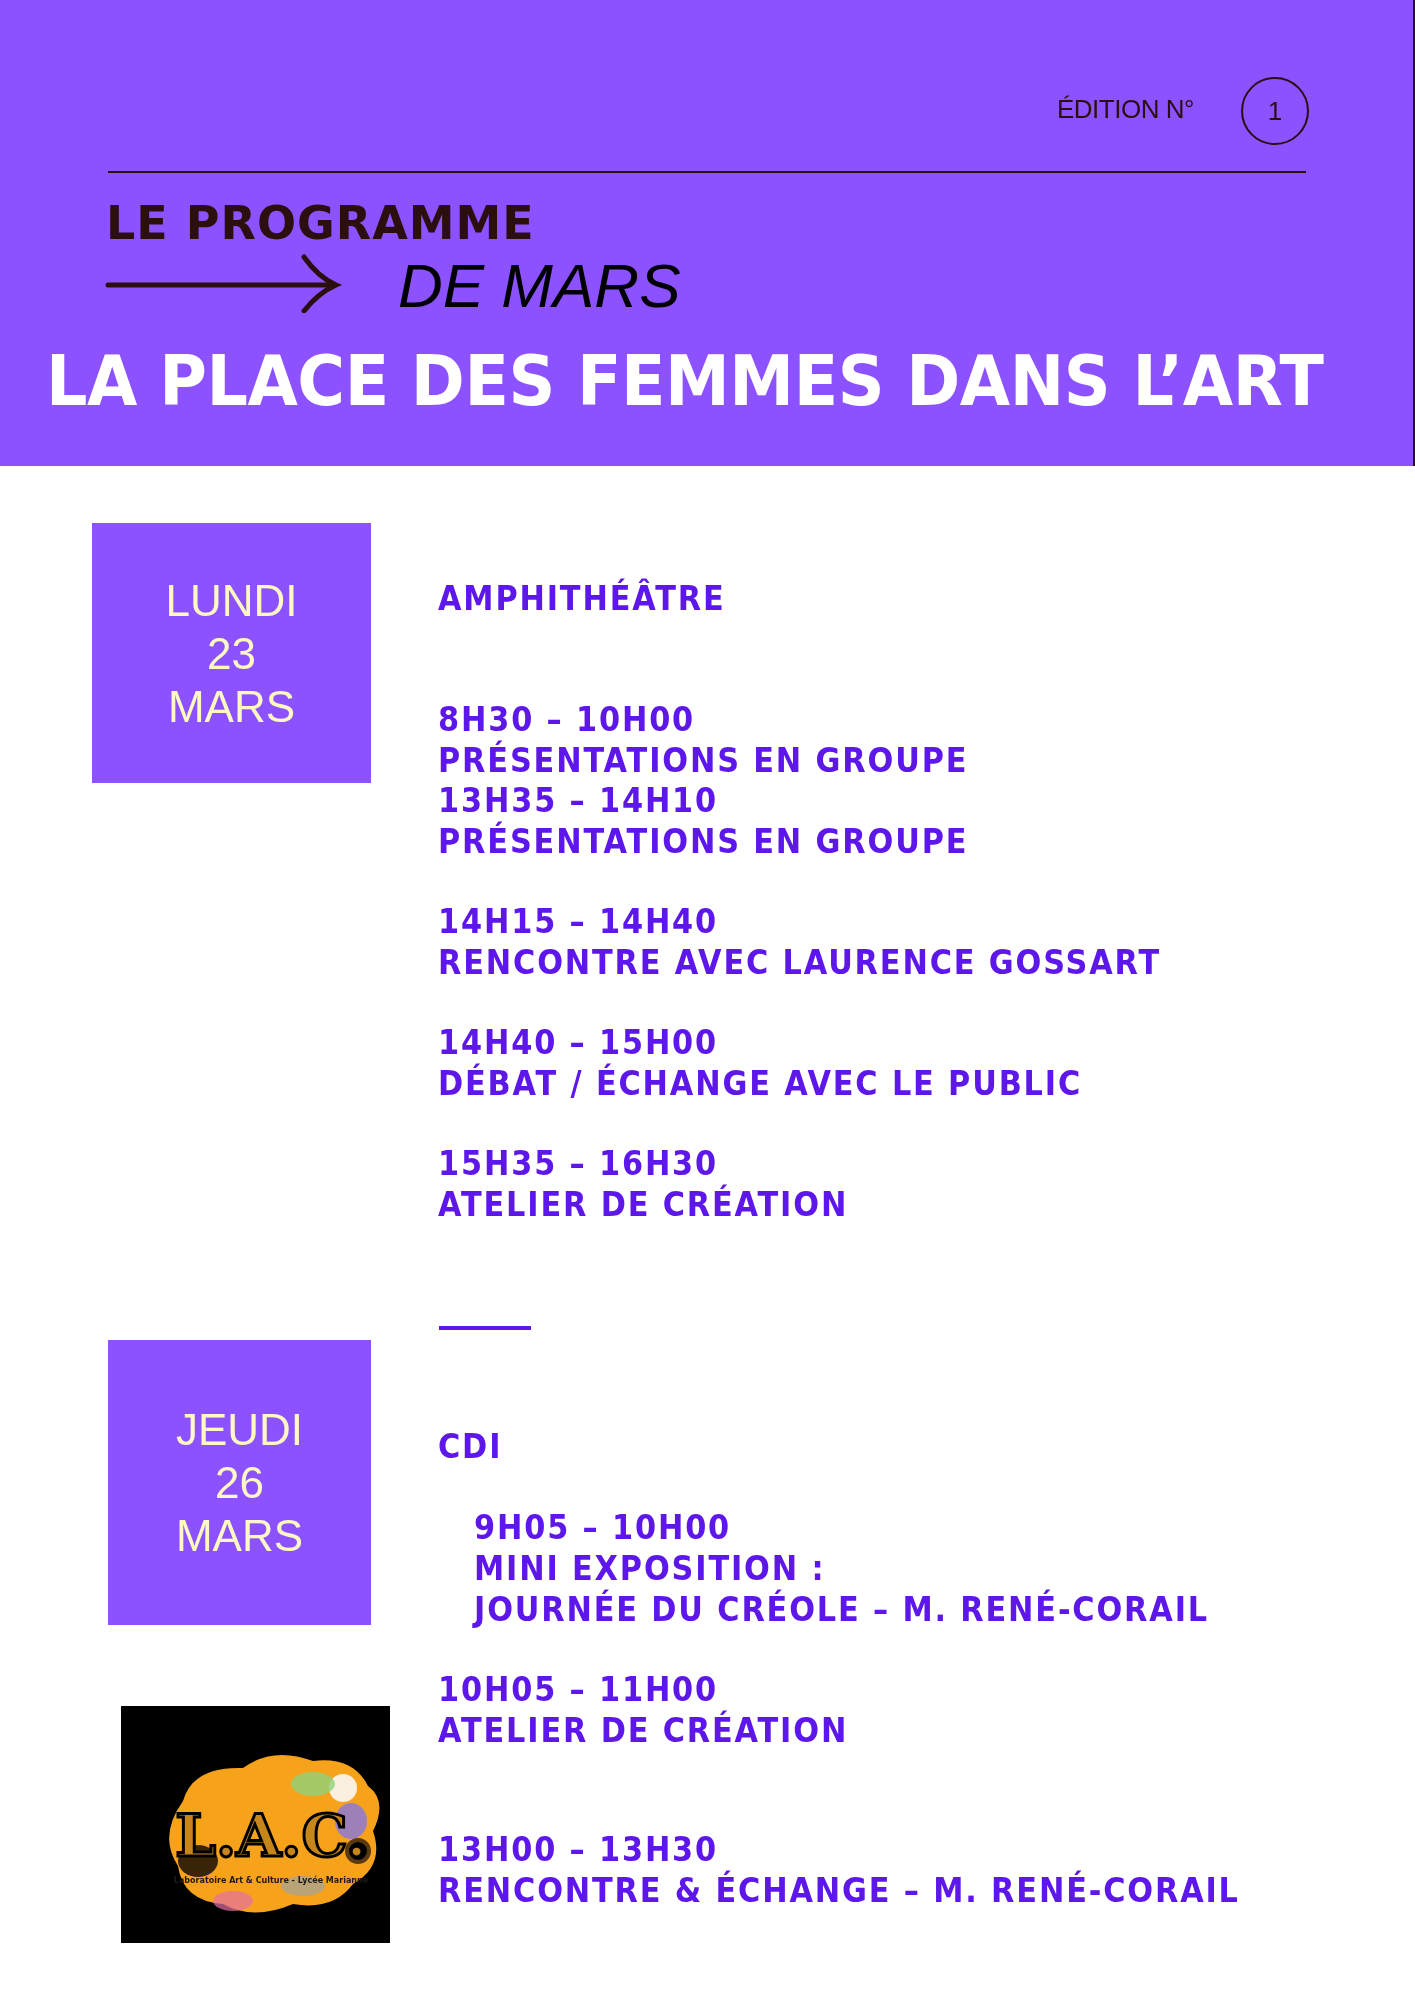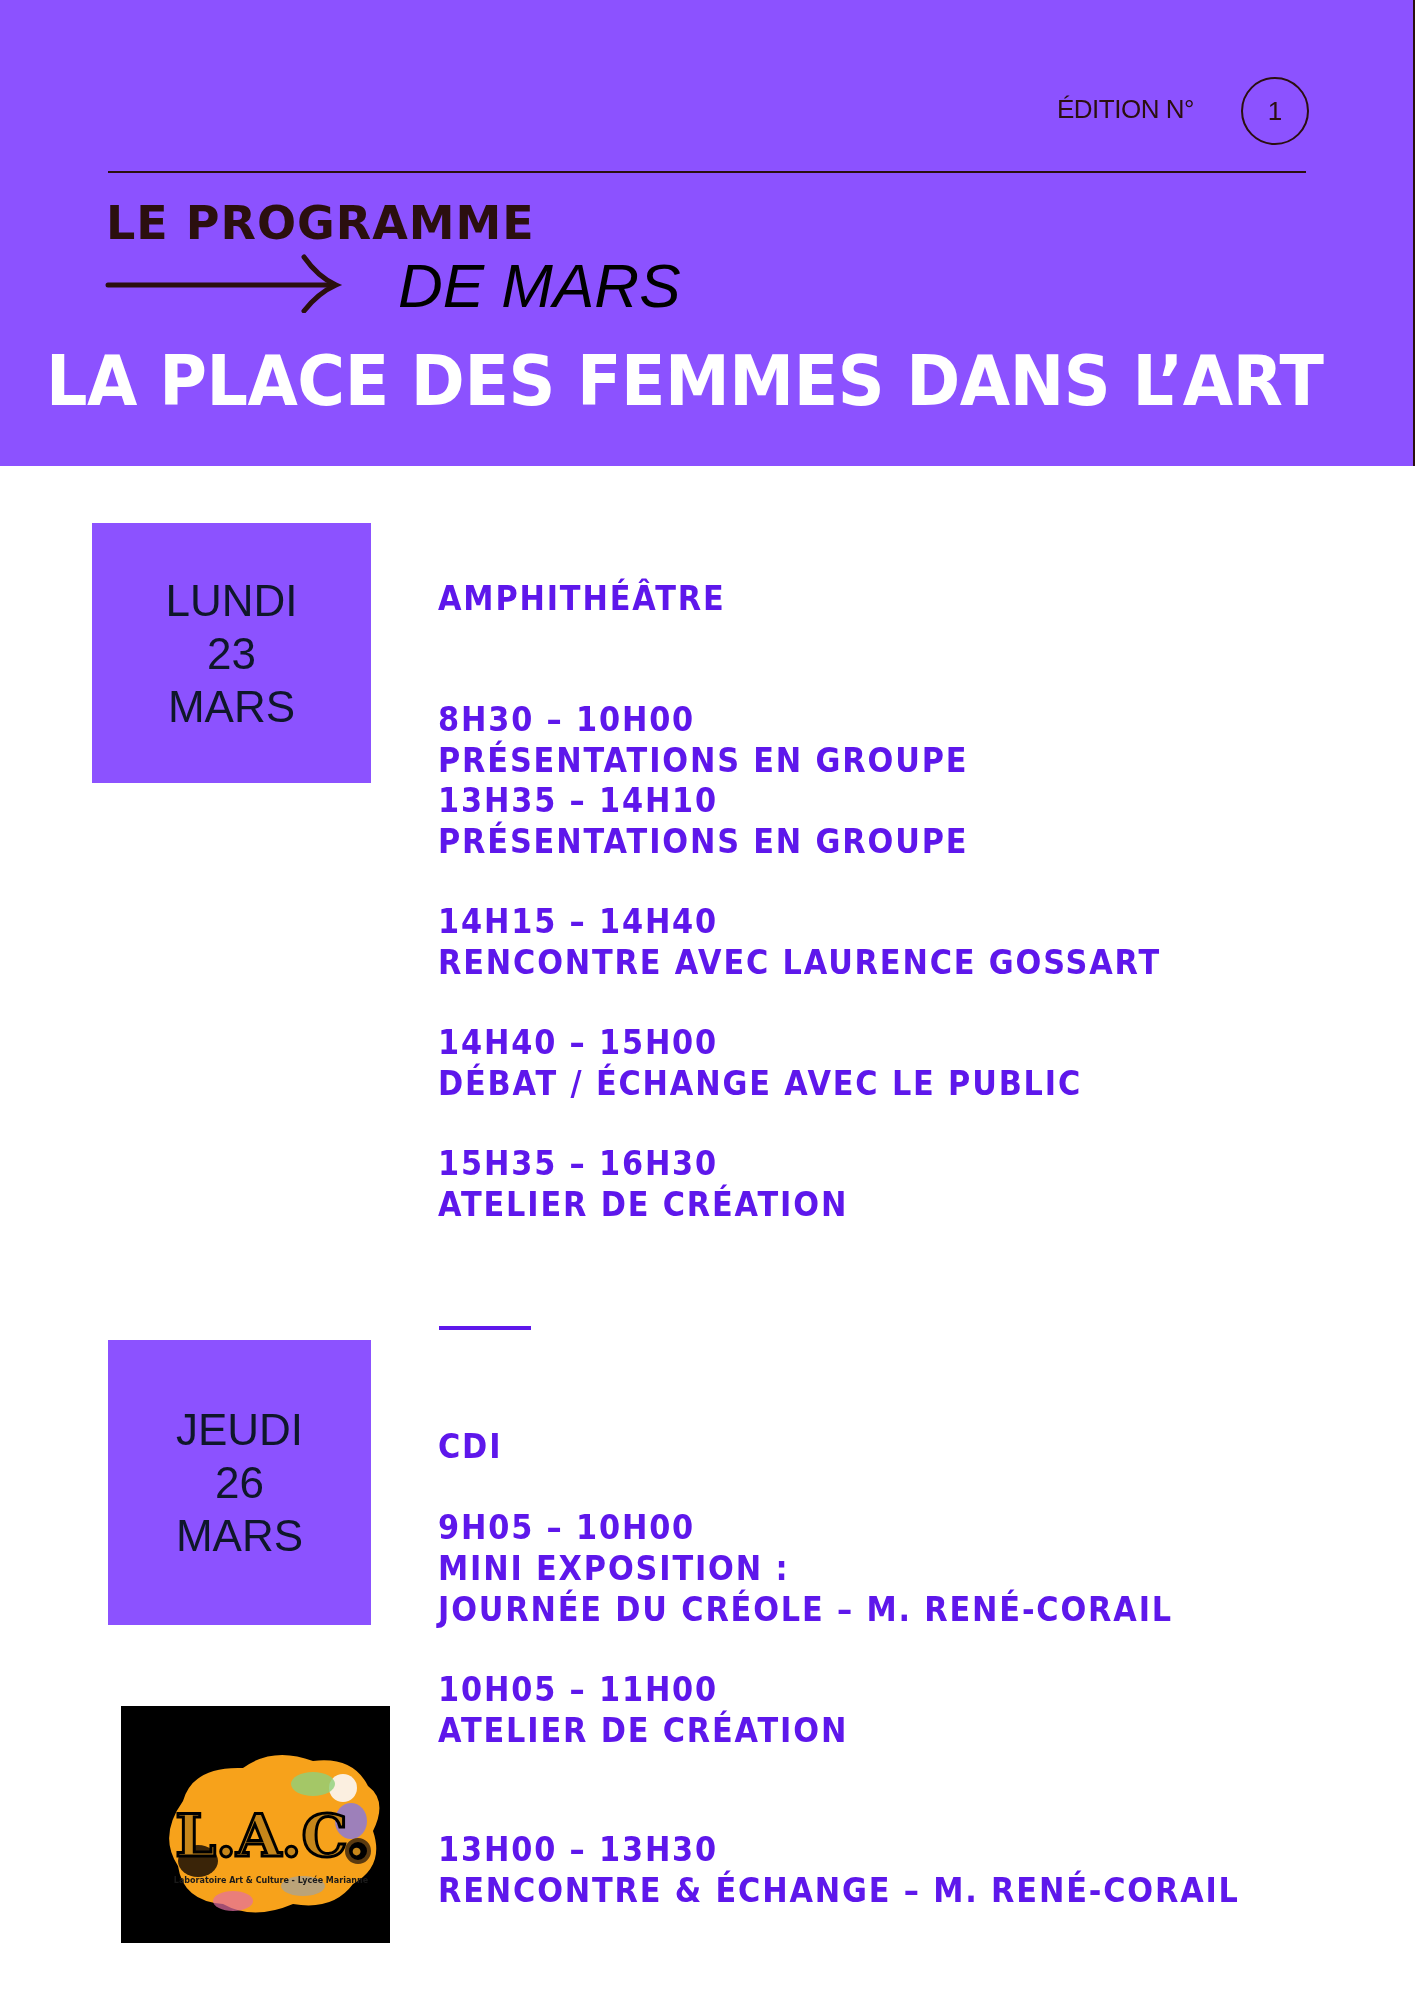--- a/index.html
+++ b/index.html
@@ -40,21 +40,21 @@
     font-size: 62px; font-style: italic; color: #000000; white-space: nowrap; letter-spacing: 0px;
   }
   .main-title {
     position: absolute; left: 46px; top: 340px;
     font-size: 70px; font-weight: bold; color: #ffffff; white-space: nowrap; letter-spacing: -0.5px;
     font-family: "DejaVu Sans", sans-serif; transform: scaleX(0.93); transform-origin: left top;
   }
   .day-box {
     position: absolute; background: #8c52ff;
     display: flex; flex-direction: column; align-items: center; justify-content: center;
-    color: #0f172a; font-size: 44px; line-height: 53px; text-align: center;
+    color: #fef9c3; font-size: 44px; line-height: 53px; text-align: center;
   }
   .day-box span { display: block; }
   .schedule {
     position: absolute; color: #5e17eb; font-weight: bold;
     font-size: 33px; letter-spacing: 2px; line-height: 41px;
     font-family: "DejaVu Sans", sans-serif;
   }
   .schedule .line { white-space: nowrap; display: block; transform: scaleX(0.92); transform-origin: left top; }
   .venue { position: absolute; }
   .event { position: absolute; }
@@ -120,21 +120,21 @@
 <div class="day-box" style="left:108px; top:1340px; width:263px; height:285px;">
   <span>JEUDI</span>
   <span>26</span>
   <span>MARS</span>
 </div>
 
 <div class="schedule" style="left:438px; top:1426px;">
   <div class="venue" style="top:0px;">
     <span class="line">CDI</span>
   </div>
-  <div class="event" style="top:81px;">
+  <div class="event" style="top:81px;margin-left:36px;">
     <span class="line">9H05 – 10H00</span>
     <span class="line">MINI EXPOSITION :</span>
     <span class="line">JOURNÉE DU CRÉOLE – M. RENÉ-CORAIL</span>
   </div>
   <div class="event" style="top:243px;">
     <span class="line">10H05 – 11H00</span>
     <span class="line">ATELIER DE CRÉATION</span>
   </div>
   <div class="event" style="top:403px;">
     <span class="line">13H00 – 13H30</span>

